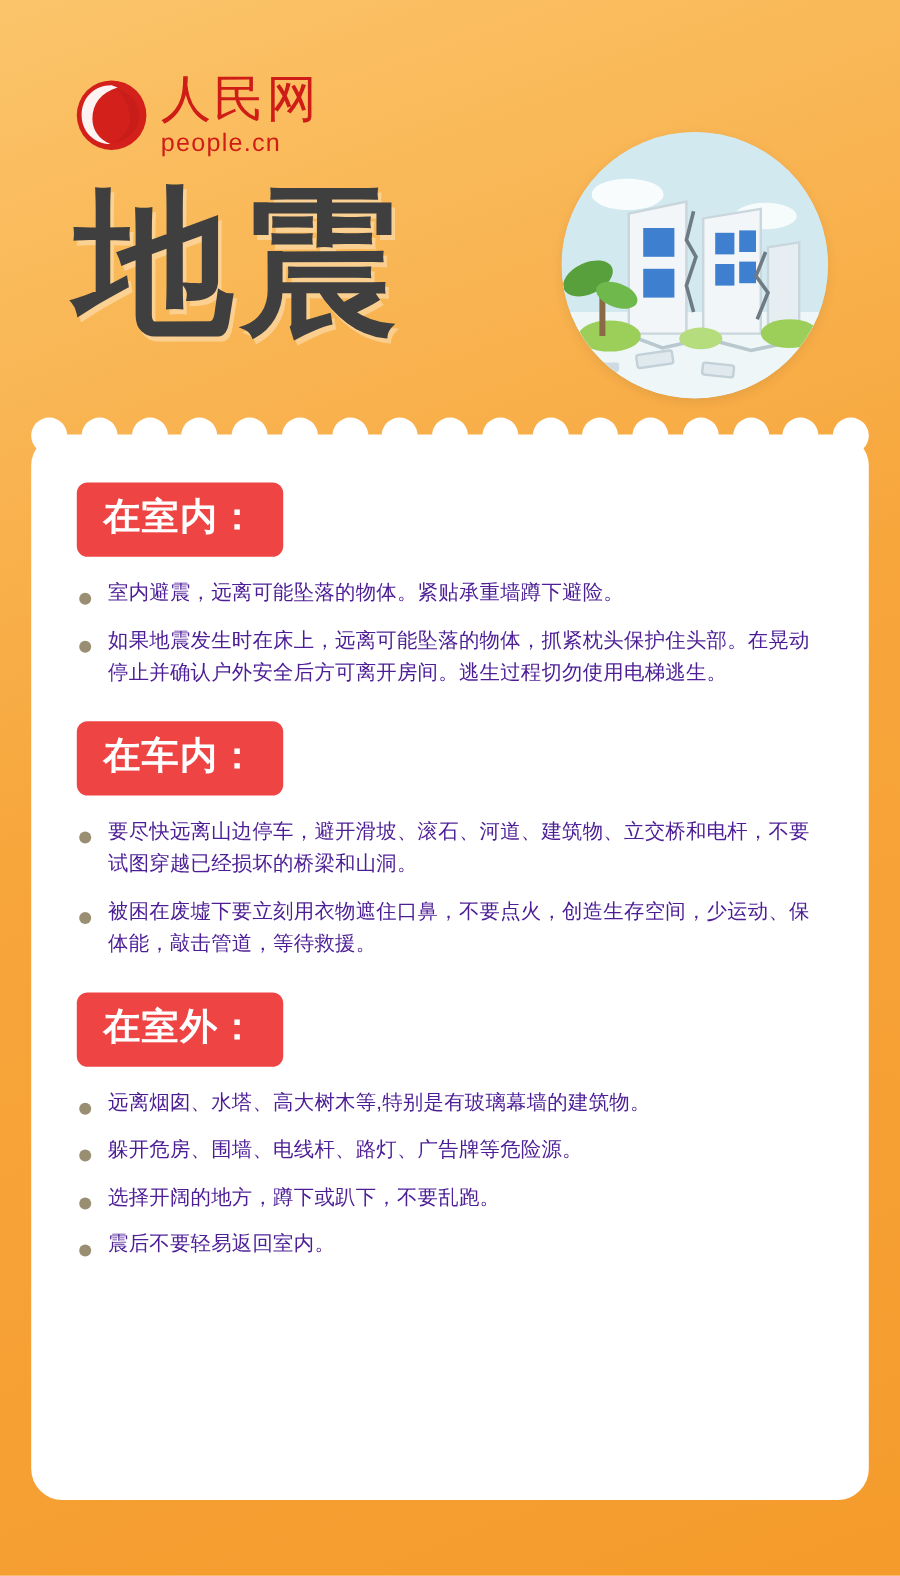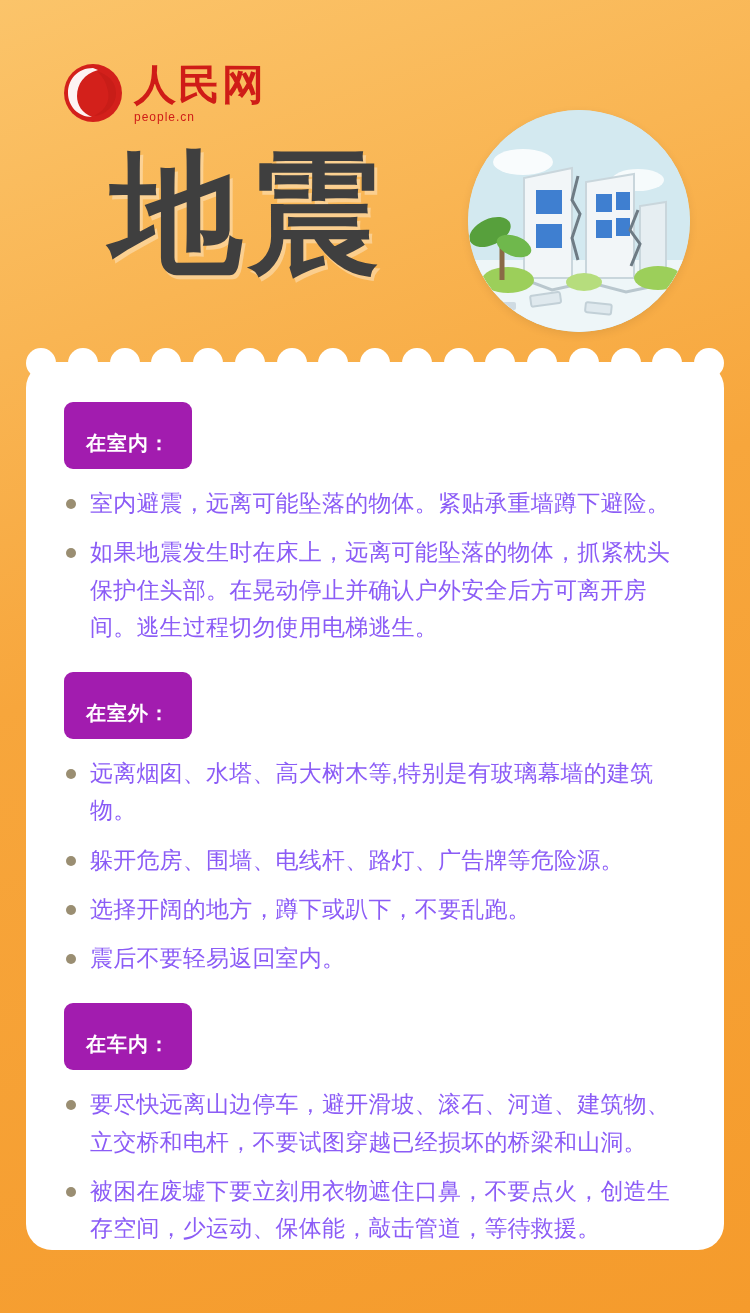--- a/index.html
+++ b/index.html
@@ -40,41 +40,40 @@
     position: relative;
   }
   .brand-text {
     display: flex;
     flex-direction: column;
     justify-content: center;
     line-height: 1;
   }
   .brand-cn {
     font-size: 42px;
-    font-weight: bold;
+    font-weight: normal;
     color: #cf1c17;
     letter-spacing: 2px;
     font-family: "DejaVu Sans", "Liberation Sans", sans-serif;
   }
   .brand-en {
-    font-size: 12px;
+    font-size: 21px;
     color: #cf1c17;
     letter-spacing: 1px;
     margin-top: 5px;
   }
   .title {
     margin-top: 18px;
     font-size: 132px;
     line-height: 1.08;
     font-weight: bold;
     color: #3f3f3f;
     letter-spacing: 6px;
     font-family: "DejaVu Sans", "Liberation Sans", sans-serif;
     text-shadow: 3px 4px 0 rgba(255,255,255,0.35);
-    margin-left: 48px;
   }
 
   
   .illus {
     position: absolute;
     right: 60px;
     top: 110px;
     width: 222px;
     height: 222px;
     border-radius: 50%;
@@ -113,41 +112,41 @@
   }
 
   .card-inner {
     padding: 40px 38px 10px 38px;
   }
 
   .section { margin-bottom: 6px; }
 
   .section-head {
     display: inline-block;
-    background: #a21caf;
+    background: #ef4444;
     color: #ffffff;
-    font-size: 20px;
+    font-size: 31px;
     font-weight: bold;
-    padding: 28px 22px 12px 22px;
+    padding: 8px 22px 12px 22px;
     border-radius: 9px;
     letter-spacing: 1px;
   }
 
   ul.bullets {
     list-style: none;
     margin: 16px 0 26px 0;
     padding: 0;
   }
   ul.bullets li {
     position: relative;
     padding-left: 26px;
     margin-bottom: 12px;
-    font-size: 23px;
+    font-size: 17px;
     line-height: 1.62;
-    color: #8b5cf6;
+    color: #4c1d95;
     letter-spacing: 0.2px;
   }
   ul.bullets li:before {
     content: "";
     position: absolute;
     left: 2px;
     top: 14px;
     width: 10px;
     height: 10px;
     border-radius: 50%;
@@ -257,34 +256,34 @@
 
       <div class="section">
         <div class="section-head">在室内：</div>
         <ul class="bullets">
           <li>室内避震，远离可能坠落的物体。紧贴承重墙蹲下避险。</li>
           <li>如果地震发生时在床上，远离可能坠落的物体，抓紧枕头保护住头部。在晃动停止并确认户外安全后方可离开房间。逃生过程切勿使用电梯逃生。</li>
         </ul>
       </div>
 
       <div class="section">
+        <div class="section-head">在车内：</div>
+        <ul class="bullets">
+          <li>要尽快远离山边停车，避开滑坡、滚石、河道、建筑物、立交桥和电杆，不要试图穿越已经损坏的桥梁和山洞。</li>
+          <li>被困在废墟下要立刻用衣物遮住口鼻，不要点火，创造生存空间，少运动、保体能，敲击管道，等待救援。</li>
+        </ul>
+      </div>
+
+      <div class="section">
         <div class="section-head">在室外：</div>
         <ul class="bullets">
           <li>远离烟囱、水塔、高大树木等,特别是有玻璃幕墙的建筑物。</li>
           <li>躲开危房、围墙、电线杆、路灯、广告牌等危险源。</li>
           <li>选择开阔的地方，蹲下或趴下，不要乱跑。</li>
           <li>震后不要轻易返回室内。</li>
         </ul>
       </div>
 
-      <div class="section">
-        <div class="section-head">在车内：</div>
-        <ul class="bullets">
-          <li>要尽快远离山边停车，避开滑坡、滚石、河道、建筑物、立交桥和电杆，不要试图穿越已经损坏的桥梁和山洞。</li>
-          <li>被困在废墟下要立刻用衣物遮住口鼻，不要点火，创造生存空间，少运动、保体能，敲击管道，等待救援。</li>
-        </ul>
-      </div>
-
     </div>
   </div>
 
   <div class="bottom-strip"></div>
 </div>
 
 </body></html>

